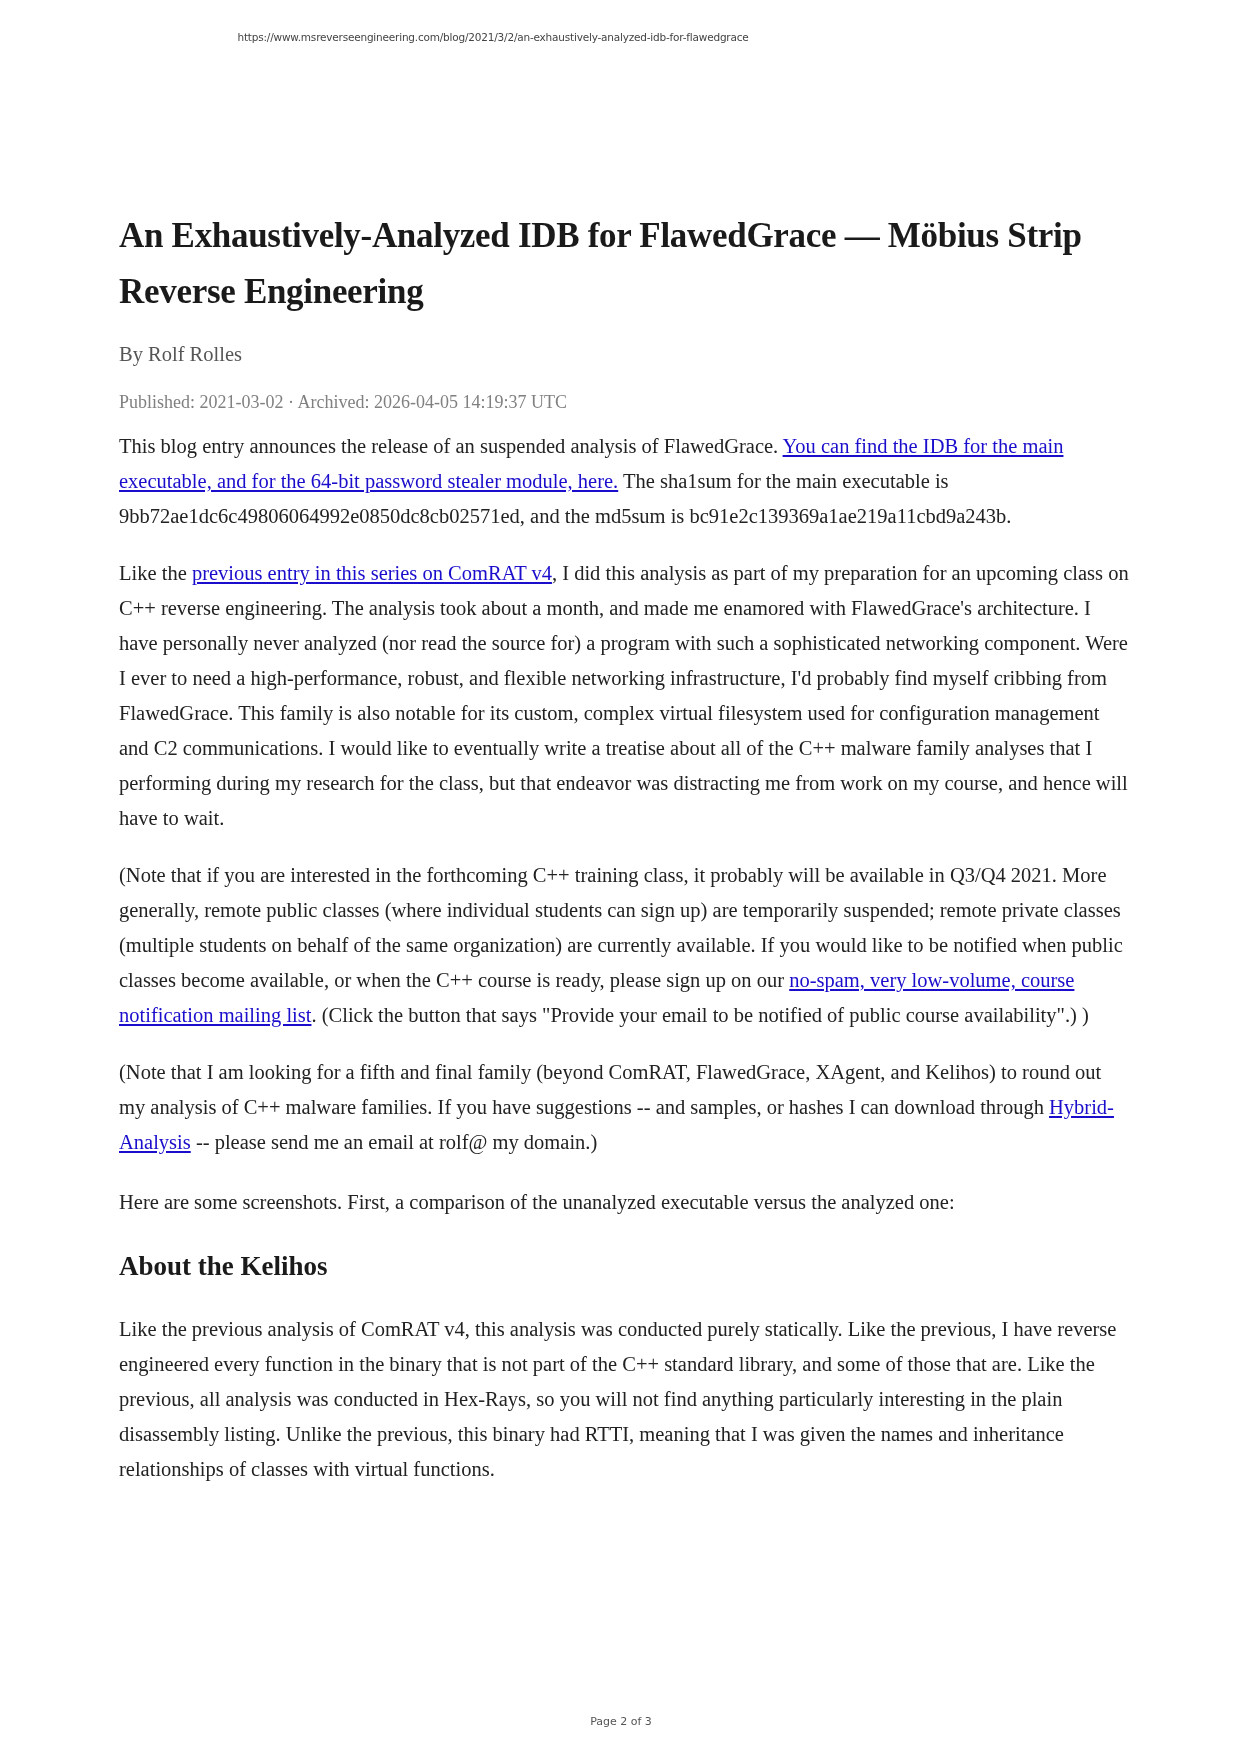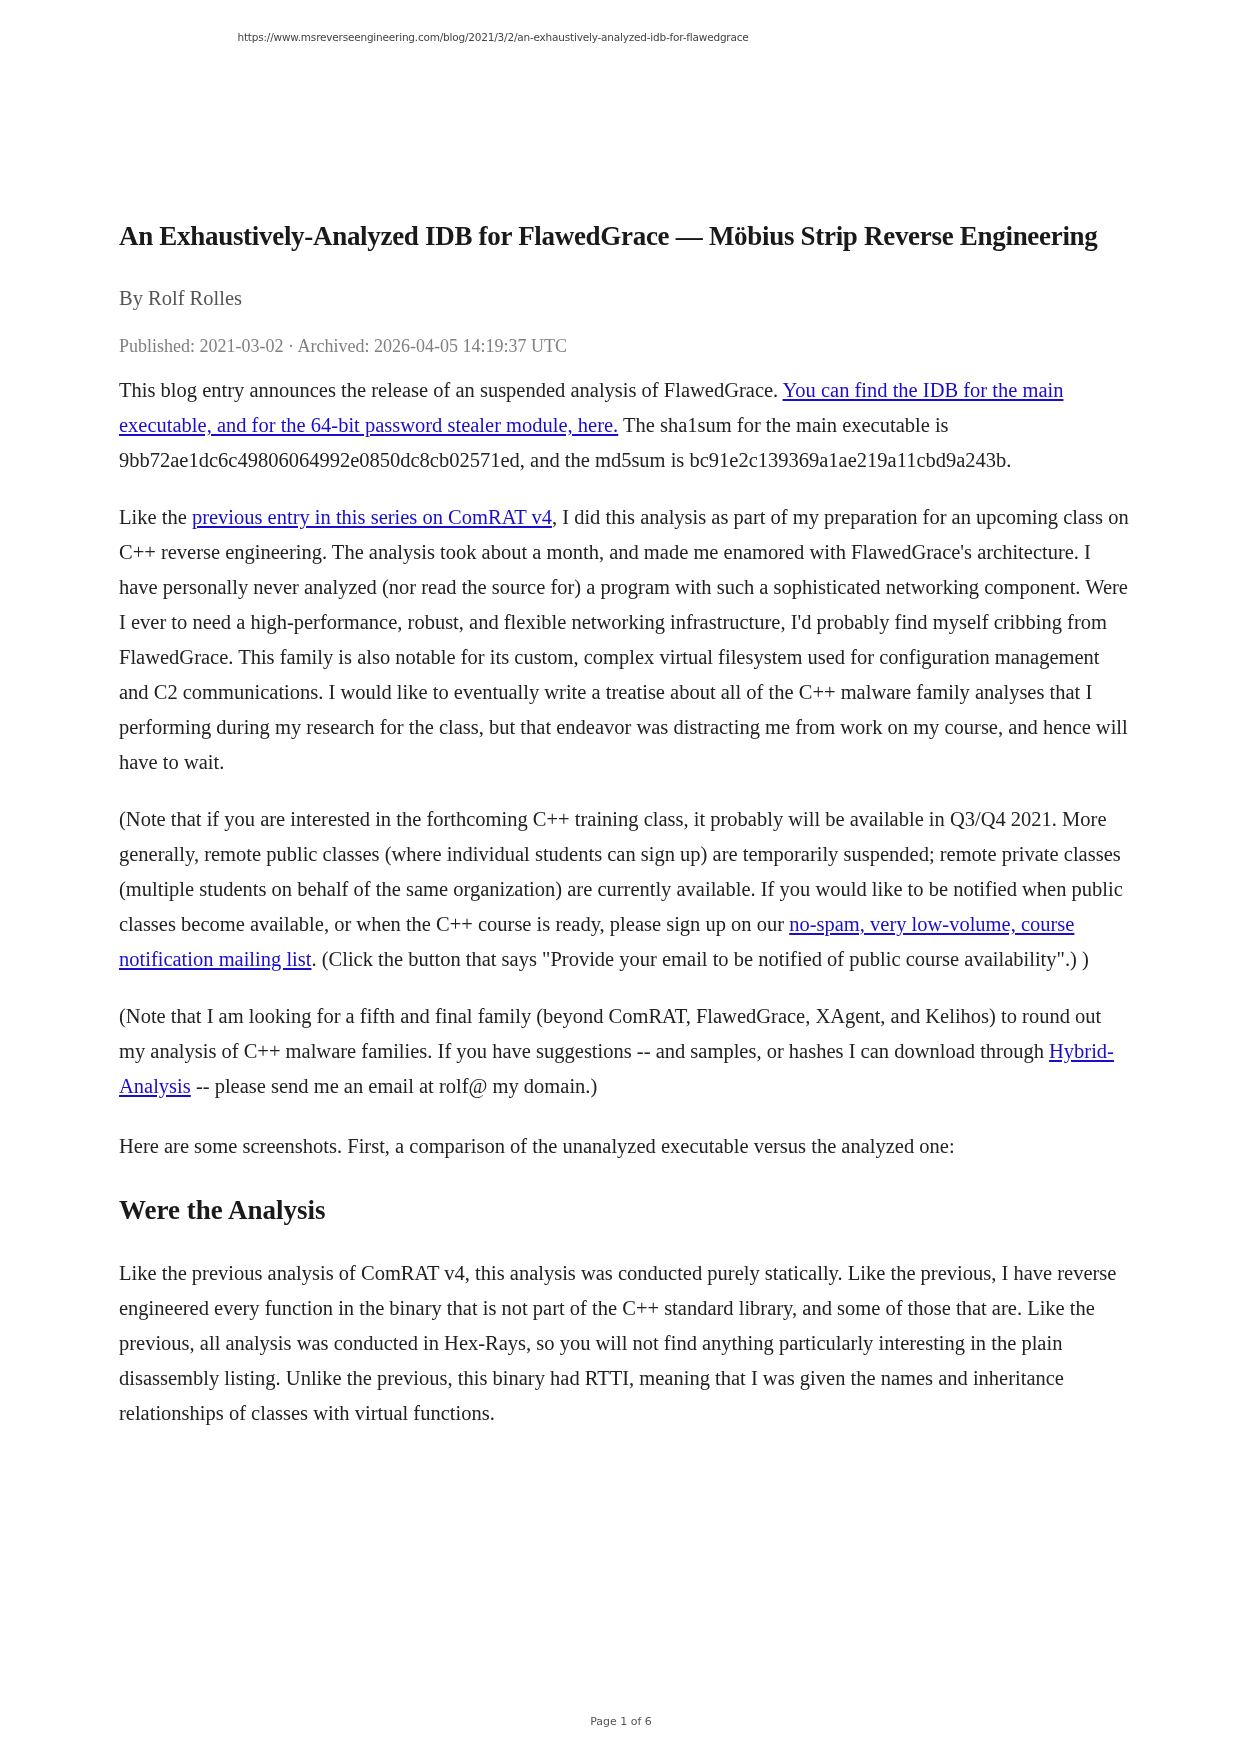--- a/index.html
+++ b/index.html
@@ -29,21 +29,21 @@
       position: absolute;
       left: 119px;
       top: 208px;
       width: 1010px;
       font-family: "Liberation Serif", serif;
     }
     h1.title {
       margin: 0;
       font-family: "Liberation Serif", serif;
       font-weight: bold;
-      font-size: 27px;
+      font-size: 35px;
       line-height: 56px;
       color: #1a1a1a;
       letter-spacing: -0.3px;
     }
     .byline {
       margin-top: 20px;
       font-size: 20.5px;
       color: #555555;
       line-height: 28px;
     }
@@ -101,17 +101,17 @@
   <p class="first"><span>This blog entry announces the release of an suspended analysis of FlawedGrace. </span><a href="#">You can find the IDB for the main executable, and for the 64-bit password stealer module, here.</a><span> The sha1sum for the main executable is 9bb72ae1dc6c49806064992e0850dc8cb02571ed, and the md5sum is bc91e2c139369a1ae219a11cbd9a243b.</span></p>
 
   <p><span>Like the </span><a href="#">previous entry in this series on ComRAT v4</a><span>, I did this analysis as part of my preparation for an upcoming class on C++ reverse engineering. The analysis took about a month, and made me enamored with FlawedGrace's architecture. I have personally never analyzed (nor read the source for) a program with such a sophisticated networking component. Were I ever to need a high-performance, robust, and flexible networking infrastructure, I'd probably find myself cribbing from FlawedGrace. This family is also notable for its custom, complex virtual filesystem used for configuration management and C2 communications. I would like to eventually write a treatise about all of the C++ malware family analyses that I performing during my research for the class, but that endeavor was distracting me from work on my course, and hence will have to wait.</span></p>
 
   <p><span>(Note that if you are interested in the forthcoming C++ training class, it probably will be available in Q3/Q4 2021. More generally, remote public classes (where individual students can sign up) are temporarily suspended; remote private classes (multiple students on behalf of the same organization) are currently available. If you would like to be notified when public classes become available, or when the C++ course is ready, please sign up on our </span><a href="#">no-spam, very low-volume, course notification mailing list</a><span>. (Click the button that says "Provide your email to be notified of public course availability".) )</span></p>
 
   <p><span>(Note that I am looking for a fifth and final family (beyond ComRAT, FlawedGrace, XAgent, and Kelihos) to round out my analysis of C++ malware families. If you have suggestions -- and samples, or hashes I can download through </span><a href="#">Hybrid-Analysis</a><span> -- please send me an email at rolf@ my domain.)</span></p>
 
   <p class="after-h2">Here are some screenshots. First, a comparison of the unanalyzed executable versus the analyzed one:</p>
 
-  <h2 class="analysis">Were the Analysis</h2>
+  <h2 class="analysis">About the Kelihos</h2>
   <p class="after-analysis">Like the previous analysis of ComRAT v4, this analysis was conducted purely statically. Like the previous, I have reverse engineered every function in the binary that is not part of the C++ standard library, and some of those that are. Like the previous, all analysis was conducted in Hex-Rays, so you will not find anything particularly interesting in the plain disassembly listing. Unlike the previous, this binary had RTTI, meaning that I was given the names and inheritance relationships of classes with virtual functions.</p>
 </div>
 
-<div class="page-footer">Page 1 of 6</div>
+<div class="page-footer">Page 2 of 3</div>
 
 </body></html>

